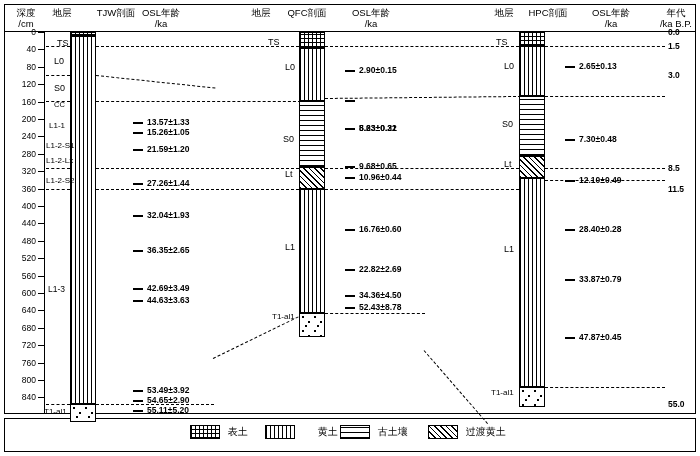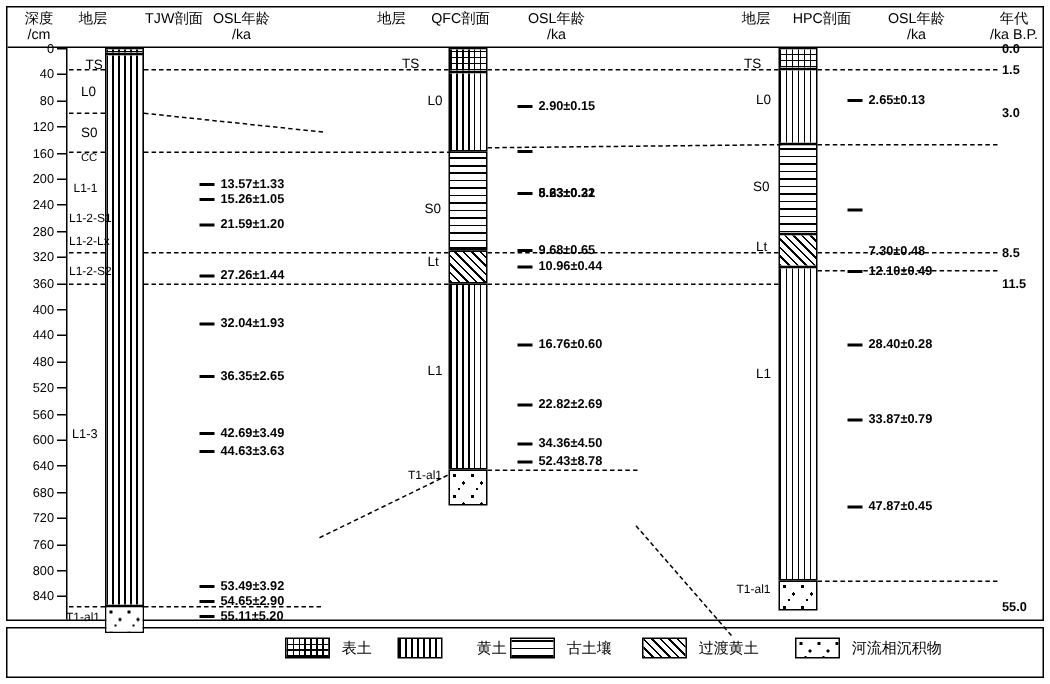--- a/index.html
+++ b/index.html
@@ -253,21 +253,21 @@
       <div class="abs age-lbl" style="left: 359px; top: 264px;">22.82±2.69</div>
       <div class="tick" style="left: 345px; top: 295px; width: 10px; height: 2px;"></div>
       <div class="abs age-lbl" style="left: 359px; top: 290px;">34.36±4.50</div>
       <div class="tick" style="left: 345px; top: 307px; width: 10px; height: 2px;"></div>
       <div class="abs age-lbl" style="left: 359px; top: 302px;">52.43±8.78</div>
     </div>
   <div id="osl-hpc">
       <div class="tick" style="left: 565px; top: 66px; width: 10px; height: 2px;"></div>
       <div class="abs age-lbl" style="left: 579px; top: 61px;">2.65±0.13</div>
       <div class="tick" style="left: 565px; top: 139px; width: 10px; height: 2px;"></div>
-      <div class="abs age-lbl" style="left: 579px; top: 134px; margin-top: 28px;">7.30±0.48</div>
+      <div class="abs age-lbl" style="left: 579px; top: 134px;">7.30±0.48</div>
       <div class="tick" style="left: 565px; top: 180px; width: 10px; height: 2px;"></div>
       <div class="abs age-lbl" style="left: 579px; top: 175px;">12.10±0.49</div>
       <div class="tick" style="left: 565px; top: 229px; width: 10px; height: 2px;"></div>
       <div class="abs age-lbl" style="left: 579px; top: 224px;">28.40±0.28</div>
       <div class="tick" style="left: 565px; top: 279px; width: 10px; height: 2px;"></div>
       <div class="abs age-lbl" style="left: 579px; top: 274px;">33.87±0.79</div>
       <div class="tick" style="left: 565px; top: 337px; width: 10px; height: 2px;"></div>
       <div class="abs age-lbl" style="left: 579px; top: 332px;">47.87±0.45</div>
     </div>
 
@@ -289,18 +289,14 @@
     <span style="font-size:10px;margin-left:20px;">黄土</span>
   </div>
   <div class="legend-item" style="left:340px;top:425px;">
     <span class="legend-box pat-paleosol"></span>
     <span style="font-size:10px;margin-left:5px;">古土壤</span>
   </div>
   <div class="legend-item" style="left:428px;top:425px;">
     <span class="legend-box pat-trans"></span>
     <span style="font-size:10px;margin-left:5px;font-family:Liberation Serif, serif;">过渡黄土</span>
   </div>
-  <div class="legend-item" style="left:530px;top:425px;">
-    <span class="legend-box pat-fluvial"></span>
-    <span style="font-size:10px;margin-left:5px;">河流相沉积物</span>
-  </div>
 
 </div>
 
 </body></html>

